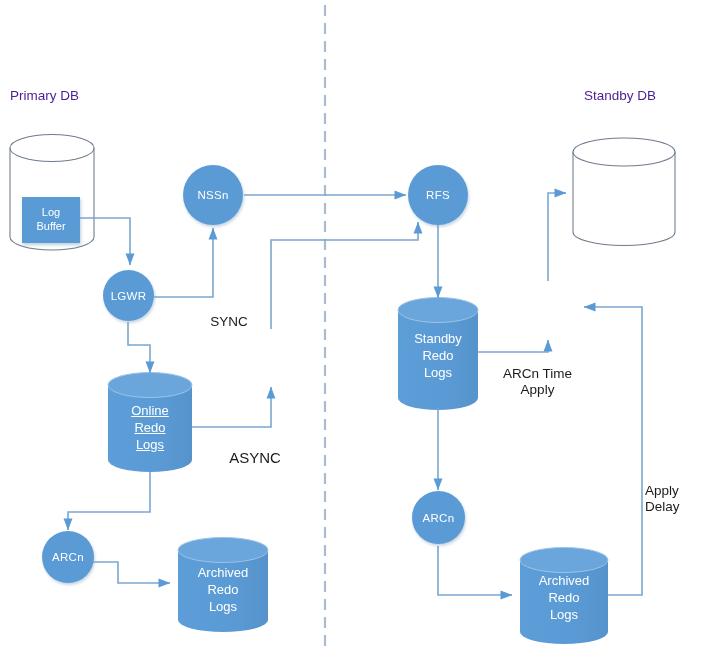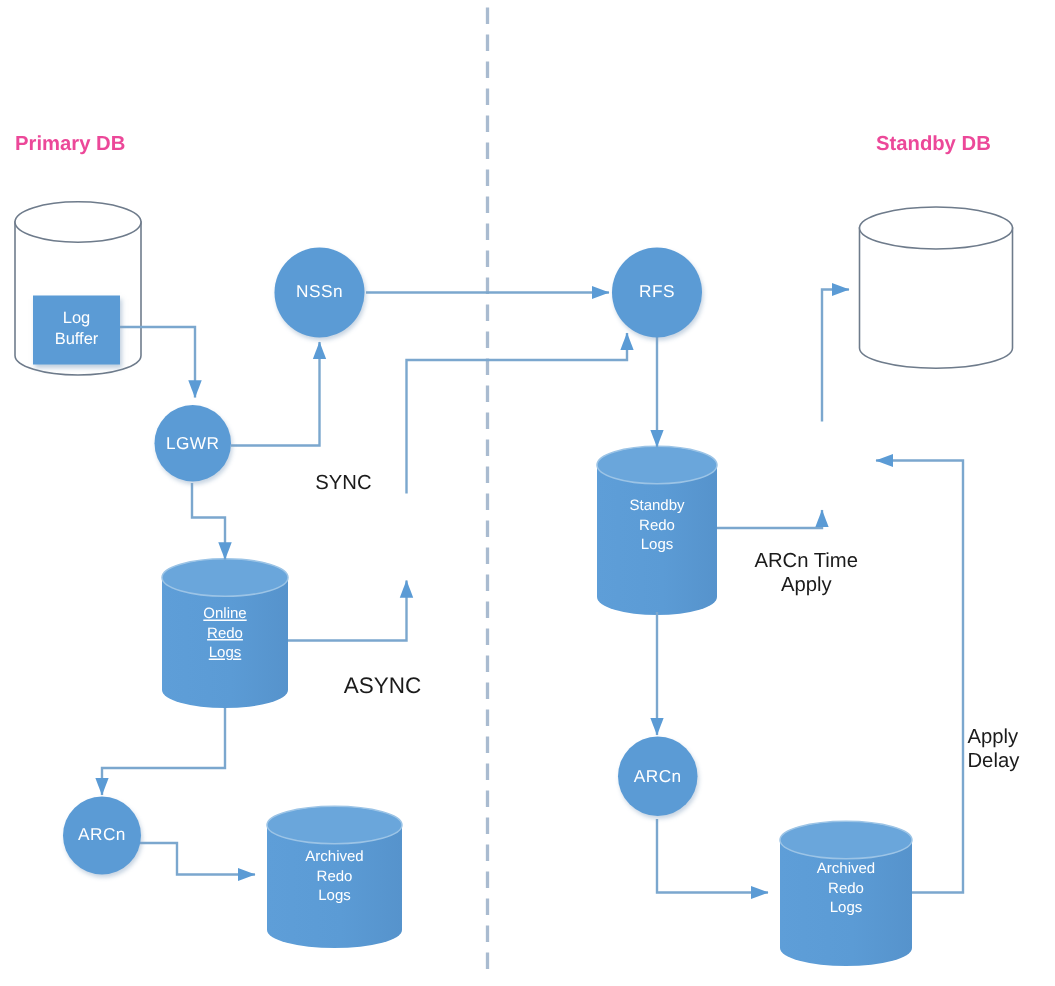--- a/index.html
+++ b/index.html
@@ -29,25 +29,24 @@
   }
   .plain-label {
     position: absolute;
     color: #1b1b1b;
     text-align: center;
     line-height: 1.22;
     white-space: pre-line;
   }
   .section-title {
     position: absolute;
-    color: #ec4899;
+    color: #4c1d95;
     font-size: 13.5px;
     text-align: left;
     white-space: nowrap;
-    font-weight: bold;
   }
   .circle-node {
     position: absolute;
     border-radius: 50%;
     background: #5B9BD5;
     box-shadow: 1px 2px 3px rgba(130,160,190,0.45);
     display: flex;
     align-items: center;
     justify-content: center;
     color: #fff;
@@ -68,21 +67,21 @@
     white-space: pre-line;
   }
   .cyl {
     position: absolute;
   }
   .cyl-text {
     position: absolute;
     left: 0;
     right: 0;
     color: #fff;
-    font-size: 10px;
+    font-size: 13px;
     text-align: center;
     line-height: 1.3;
     white-space: pre-line;
     pointer-events: none;
   }
 </style>
 </head>
 <body>
 
 <div id="diagram-root">

